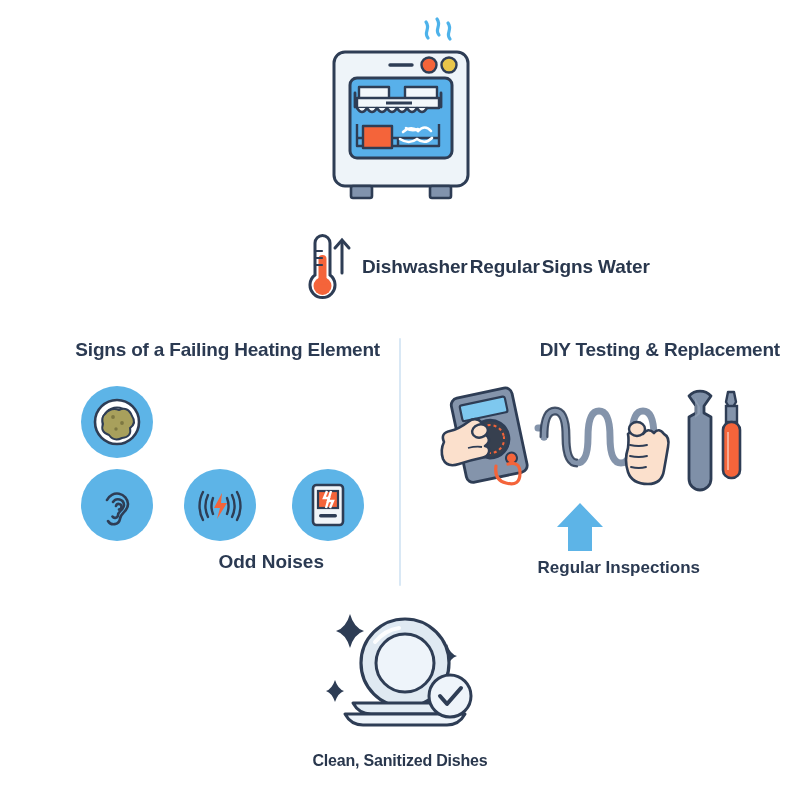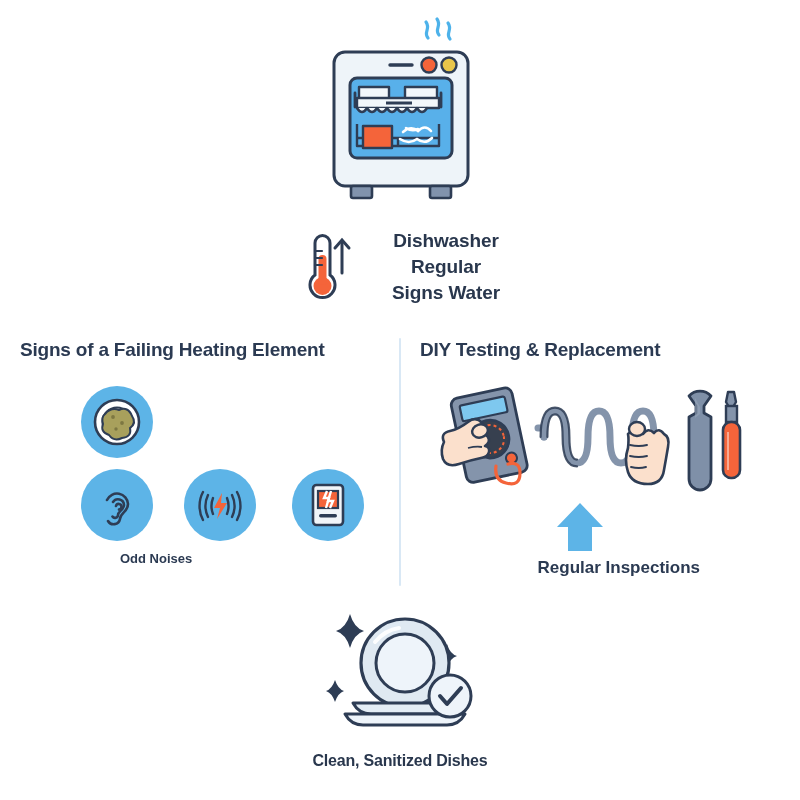--- a/index.html
+++ b/index.html
@@ -29,55 +29,55 @@
     left: 300px; top: 8px; width: 210px; height: 200px;
   }
 
   
   #hero-caption {
     left: 300px; top: 222px; width: 230px; height: 90px;
     display: flex; align-items: center; gap: 10px;
   }
   #hero-caption .thermo-wrap { width: 52px; height: 76px; flex: 0 0 52px; }
   #hero-caption .cap-text {
-    display: flex; flex-direction: column; align-items: center;
+    display: flex; flex-direction: row; align-items: center;
     justify-content: space-between; gap: 2px; flex: 1;
   }
   .cap-line {
     font-size: 19px; font-weight: bold; letter-spacing: -0.1px;
     line-height: 1.25; color: #29374d; text-align: center; white-space: nowrap;
   }
 
   
   #section-divider {
     left: 399px; top: 338px; width: 2px; height: 248px;
     background: #d9e8f5; border-radius: 2px;
   }
 
   
   .section-heading {
     font-size: 19px; font-weight: bold; color: #2b3a52;
-    letter-spacing: -0.2px; white-space: nowrap; text-align: left;
+    letter-spacing: -0.2px; white-space: nowrap; text-align: right;
   }
   #heading-signs { left: 20px; top: 339px; width: 360px; }
   #heading-diy   { left: 420px; top: 339px; width: 360px; }
 
   
   .icon-circle {
     border-radius: 50%;
     display: flex; align-items: center; justify-content: center;
   }
   .c-dirty   { left: 81px;  top: 386px; width: 72px; height: 72px; background: #5db4e7; }
   .c-ear     { left: 81px;  top: 469px; width: 72px; height: 72px; background: #5db4e7; }
   .c-noise   { left: 184px; top: 469px; width: 72px; height: 72px; background: #5db4e7; }
   .c-error   { left: 292px; top: 469px; width: 72px; height: 72px; background: #5db4e7; }
 
   #label-odd-noises {
     left: 120px; top: 551px; width: 204px;
-    text-align: left; font-size: 13px; font-weight: bold; color: #2b3a52;
+    text-align: right; font-size: 19px; font-weight: bold; color: #2b3a52;
     white-space: nowrap;
   }
 
   
   #tools-row { left: 432px; top: 382px; width: 310px; height: 116px; }
 
   #arrow-up-inspections { left: 553px; top: 500px; width: 54px; height: 54px; }
 
   #label-regular-inspections {
     left: 460px; top: 558px; width: 240px;

